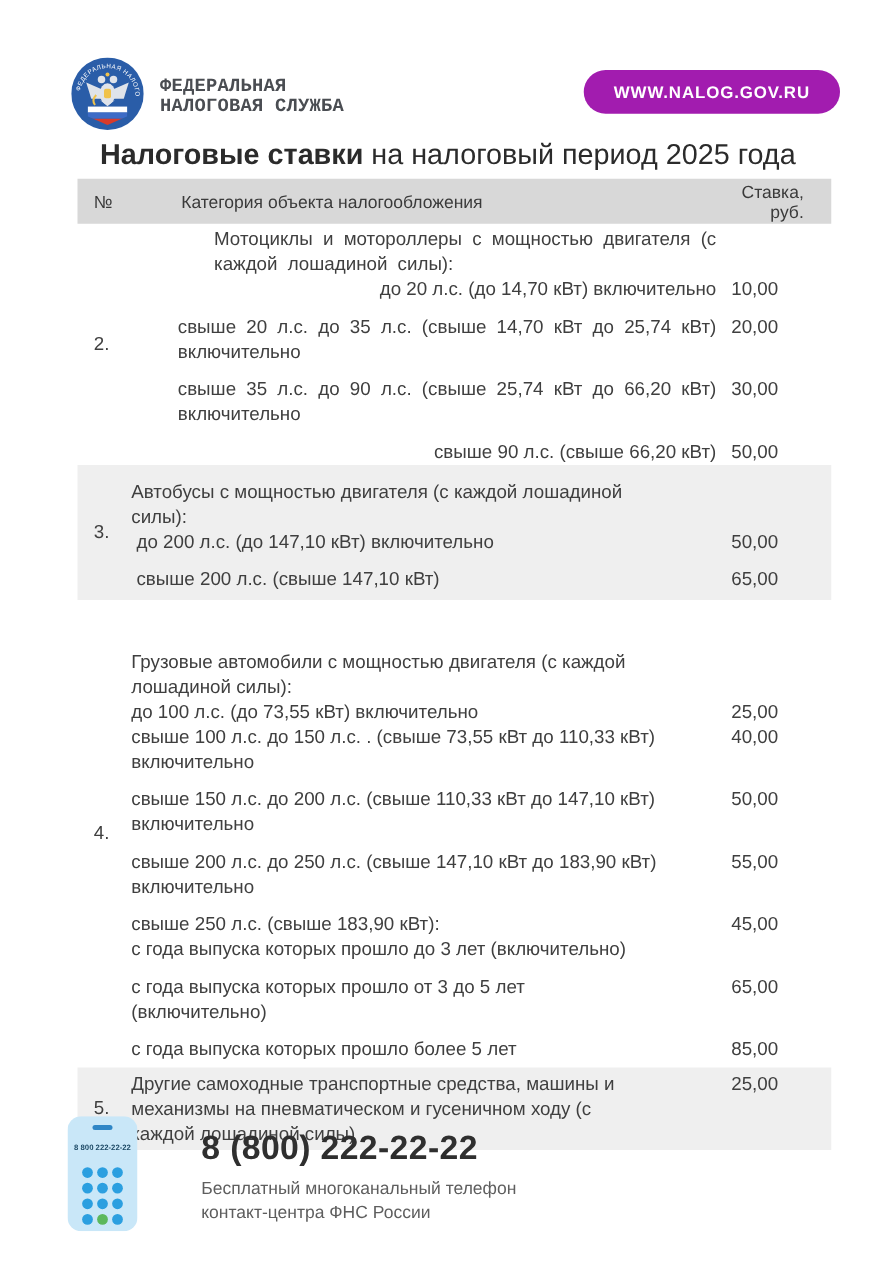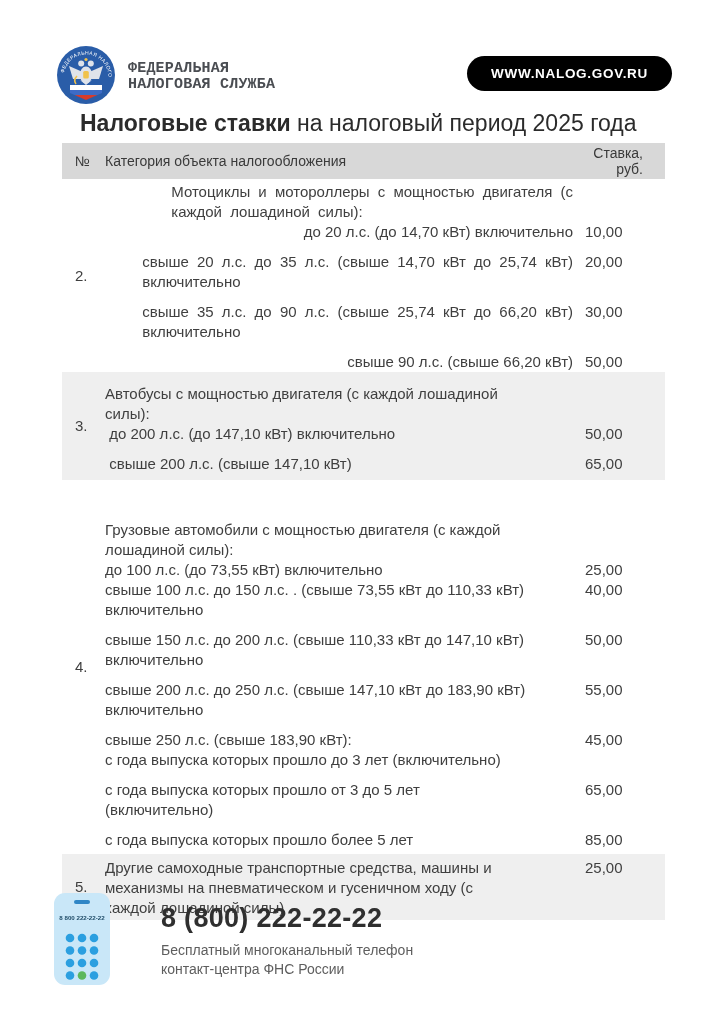--- a/index.html
+++ b/index.html
@@ -9,33 +9,33 @@
     color:#3f3f3f;
     overflow:hidden;
   }
   .page{position:relative;width:709px;height:1024px;background:#fff;overflow:hidden;}
 
   
   .top{position:absolute;top:46px;left:57px;right:37px;display:flex;justify-content:space-between;align-items:flex-start;}
   .brand{display:flex;align-items:center;gap:13px;}
   .brand-text{font-size:15px;font-weight:bold;color:#4a4d52;line-height:16px;letter-spacing:0.2px;text-transform:uppercase;font-family:Liberation Mono, monospace;}
   .site-pill{
-    margin-top:10px;background:#000000;color:#fff;border-radius:18px;height:35px;
+    margin-top:10px;background:#a21caf;color:#fff;border-radius:18px;height:35px;
     padding:0 24px;display:flex;align-items:center;font-size:13.5px;font-weight:600;letter-spacing:0.7px;
   }
 
   
   .title{position:absolute;top:110px;left:80px;margin:0;font-size:23px;font-weight:normal;color:#2b2b2b;white-space:nowrap;}
   .title .bold{font-weight:bold;}
 
   
   .table{position:absolute;top:143px;left:62px;width:603px;}
   .thead{display:flex;align-items:center;background:#d8d8d8;height:36px;font-size:14px;color:#3a3a3a;}
   .col-num{width:43px;padding-left:13px;box-sizing:border-box;}
-  .col-cat{flex:1;}
+  .col-cat{flex:1;margin-left:40px;}
   .col-rate{width:90px;box-sizing:border-box;padding-right:22px;text-align:right;}
 
   .row-block{display:flex;font-size:15px;line-height:20px;}
   .row-block.shaded{background:#efefef;}
   .row-num{width:43px;padding-left:13px;box-sizing:border-box;display:flex;align-items:center;}
   .row-entries{flex:1;display:flex;flex-direction:column;box-sizing:border-box;}
   .entry{display:flex;}
   .entry.gap{margin-top:10px;}
   .entry-text{flex:1;white-space:pre-line;padding-right:12px;}
   .entry-rate{width:80px;box-sizing:border-box;}

